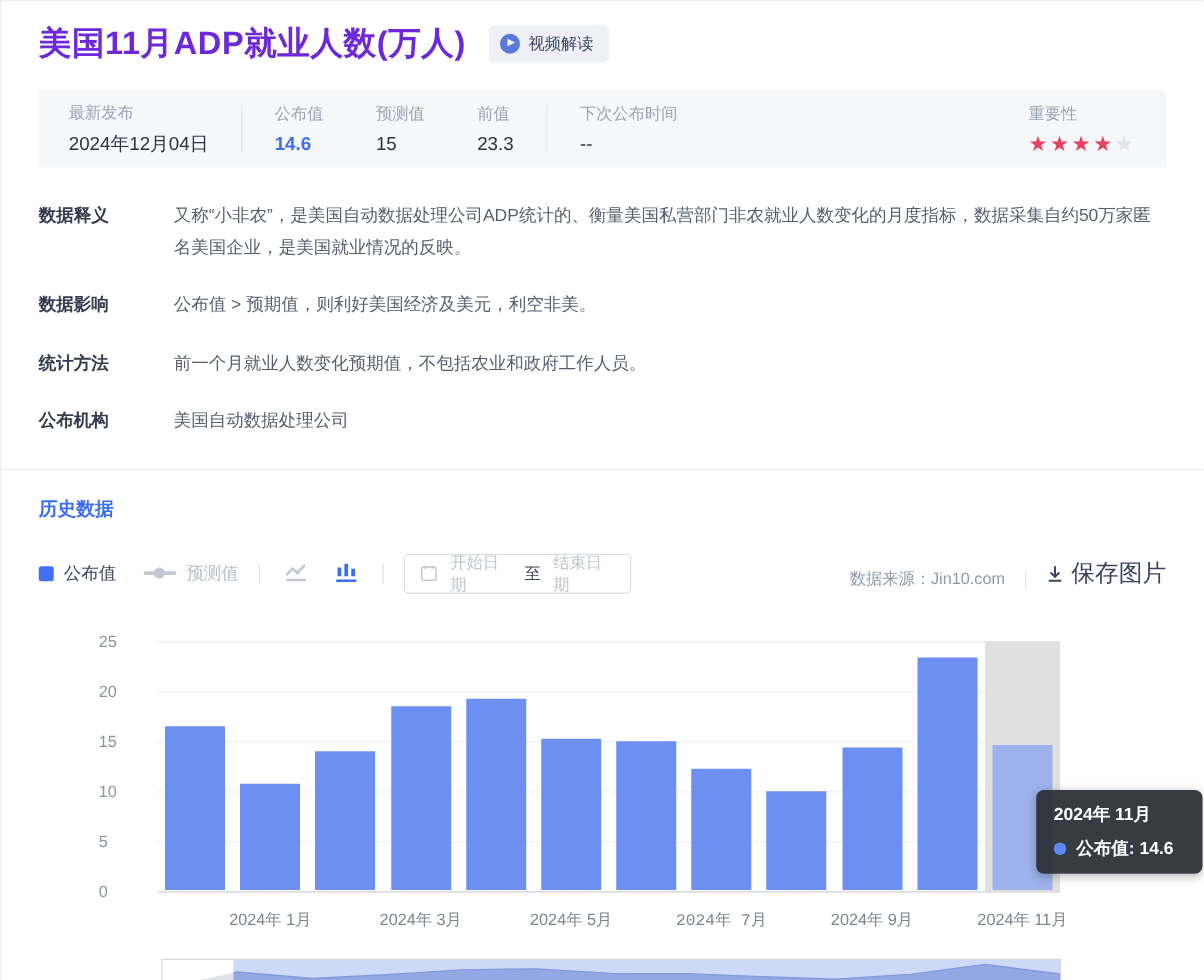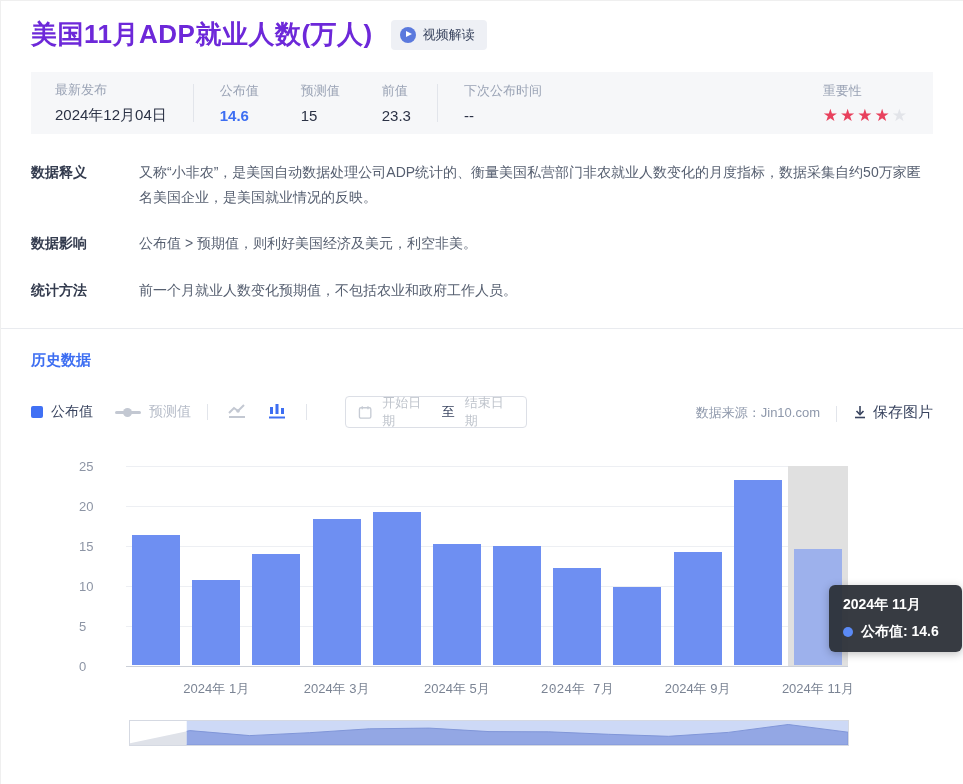--- a/index.html
+++ b/index.html
@@ -45,26 +45,26 @@
   .legend-line::after{ content:""; position:absolute; left:8px; top:-3px; width:9px; height:9px; border-radius:50%; background:#c3c8d2; }
   .legend-name { color:#39445f; }
   .legend-item.off .legend-name { color:#b6bcc8; }
   .c-div { width:1px; height:16px; background:#e2e5eb; margin:0 16px; }
   .icon-btn { display:flex; align-items:center; justify-content:center; width:26px; height:22px; cursor:pointer; }
   .seg { display:flex; align-items:center; background:#f1f2f6; border-radius:4px; margin-left:26px; padding:2px; height:30px; }
   .seg-btn { padding:4px 13px; font-size:14px; color:#39445f; cursor:pointer; border-radius:4px; position:relative; }
   .seg-btn.active { background:#3d6ef2; color:#fff; font-weight:bold; }
   .seg-sep { width:1px; height:14px; background:#d9dce3; }
   .datebox { display:flex; align-items:center; gap:10px; border:1px solid #dcdfe6; border-radius:4px;
-             height:32px; padding:0 12px; margin-left:22px; width:182px; }
+             height:32px; padding:0 12px; width:182px; }
   .datebox .ph { color:#bfc4cc; font-size:13px; }
   .datebox .to { color:#39445f; font-size:13px; }
   .controls-right { margin-left:auto; display:flex; align-items:flex-end; }
   .source { color:#8e98ab; font-size:13px; }
-  .save { display:flex; align-items:center; gap:6px; color:#39445f; font-size:15px; cursor:pointer; }
+  .save { display:flex; align-items:center; gap:6px; color:#39445f; font-size:19px; cursor:pointer; }
 
   
   .chart-section { position:relative; width:963px; height:306px; margin-top:30px; }
   .plot { position:absolute; left:125px; top:8px; width:722px; height:200px; }
   .gridline { position:absolute; left:0; width:100%; height:1px; background:#edeff3; }
   .gridline.zero { background:#ccd0d8; }
   .ylabel { position:absolute; width:40px; text-align:left; font-size:13px; color:#8d95a5; transform:translateY(-50%); }
   .band { position:absolute; bottom:0; background:#e0e0e0; }
   .bar { position:absolute; bottom:1px; background:#6e8ff2; }
   .bar.hl { background:#9db1ec; }
@@ -123,20 +123,24 @@
         <div class="info-label">数据释义</div>
         <div class="info-text">又称“小非农”，是美国自动数据处理公司ADP统计的、衡量美国私营部门非农就业人数变化的月度指标，数据采集自约50万家匿名美国企业，是美国就业情况的反映。</div>
       </div>
       <div class="info-row">
         <div class="info-label">数据影响</div>
         <div class="info-text">公布值 &gt; 预期值，则利好美国经济及美元，利空非美。</div>
       </div>
       <div class="info-row">
         <div class="info-label">统计方法</div>
         <div class="info-text">前一个月就业人数变化预期值，不包括农业和政府工作人员。</div>
+      </div>
+      <div class="info-row">
+        <div class="info-label">公布机构</div>
+        <div class="info-text">美国自动数据处理公司</div>
       </div>
     </div>
 
   <hr class="hr1">
 
   <div class="history-tab">历史数据</div>
 
   <div class="controls">
     <div class="legend-item">
       <span class="legend-sq"></span>

